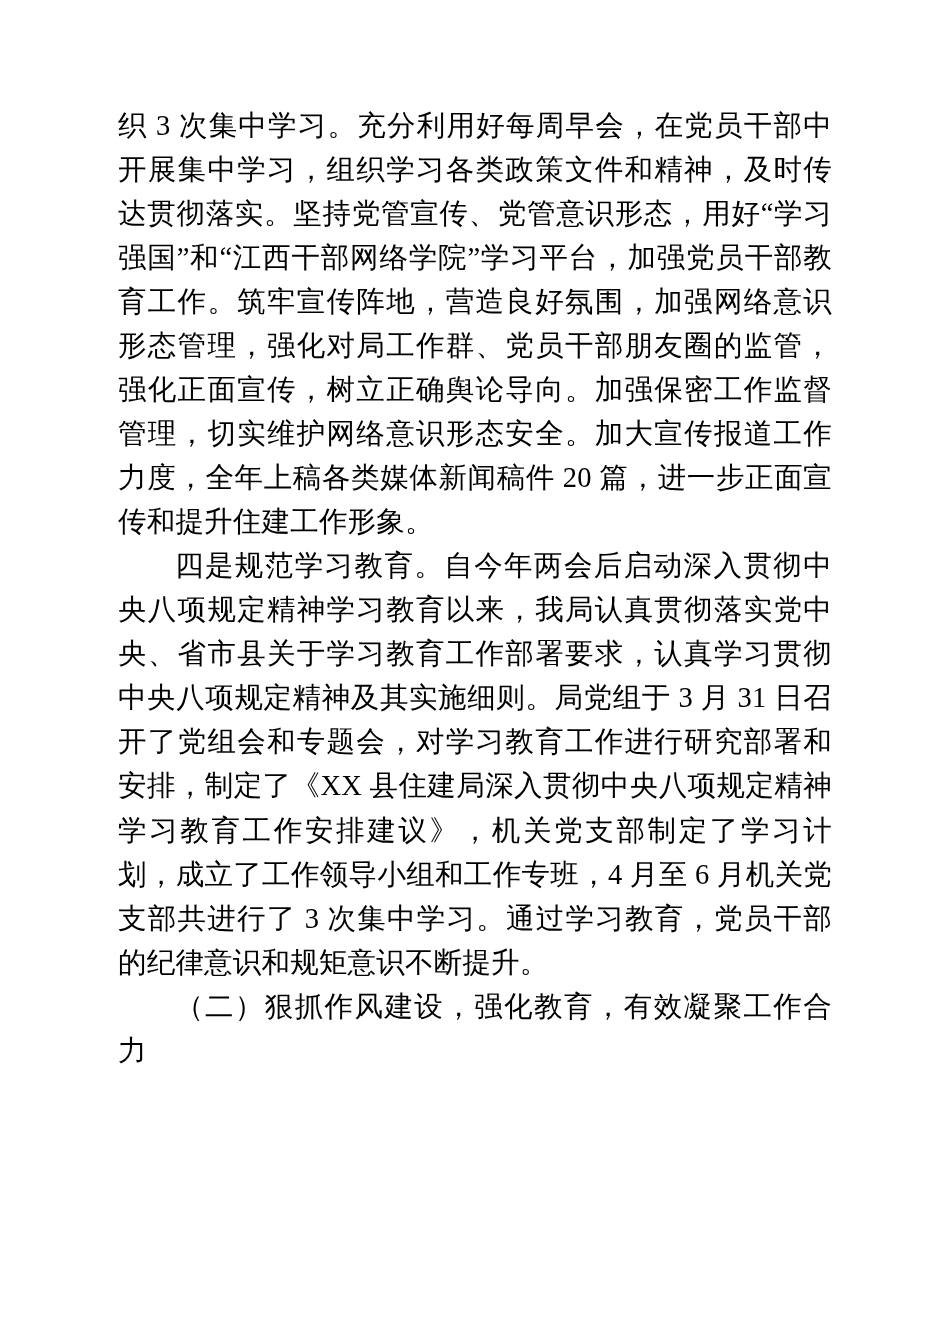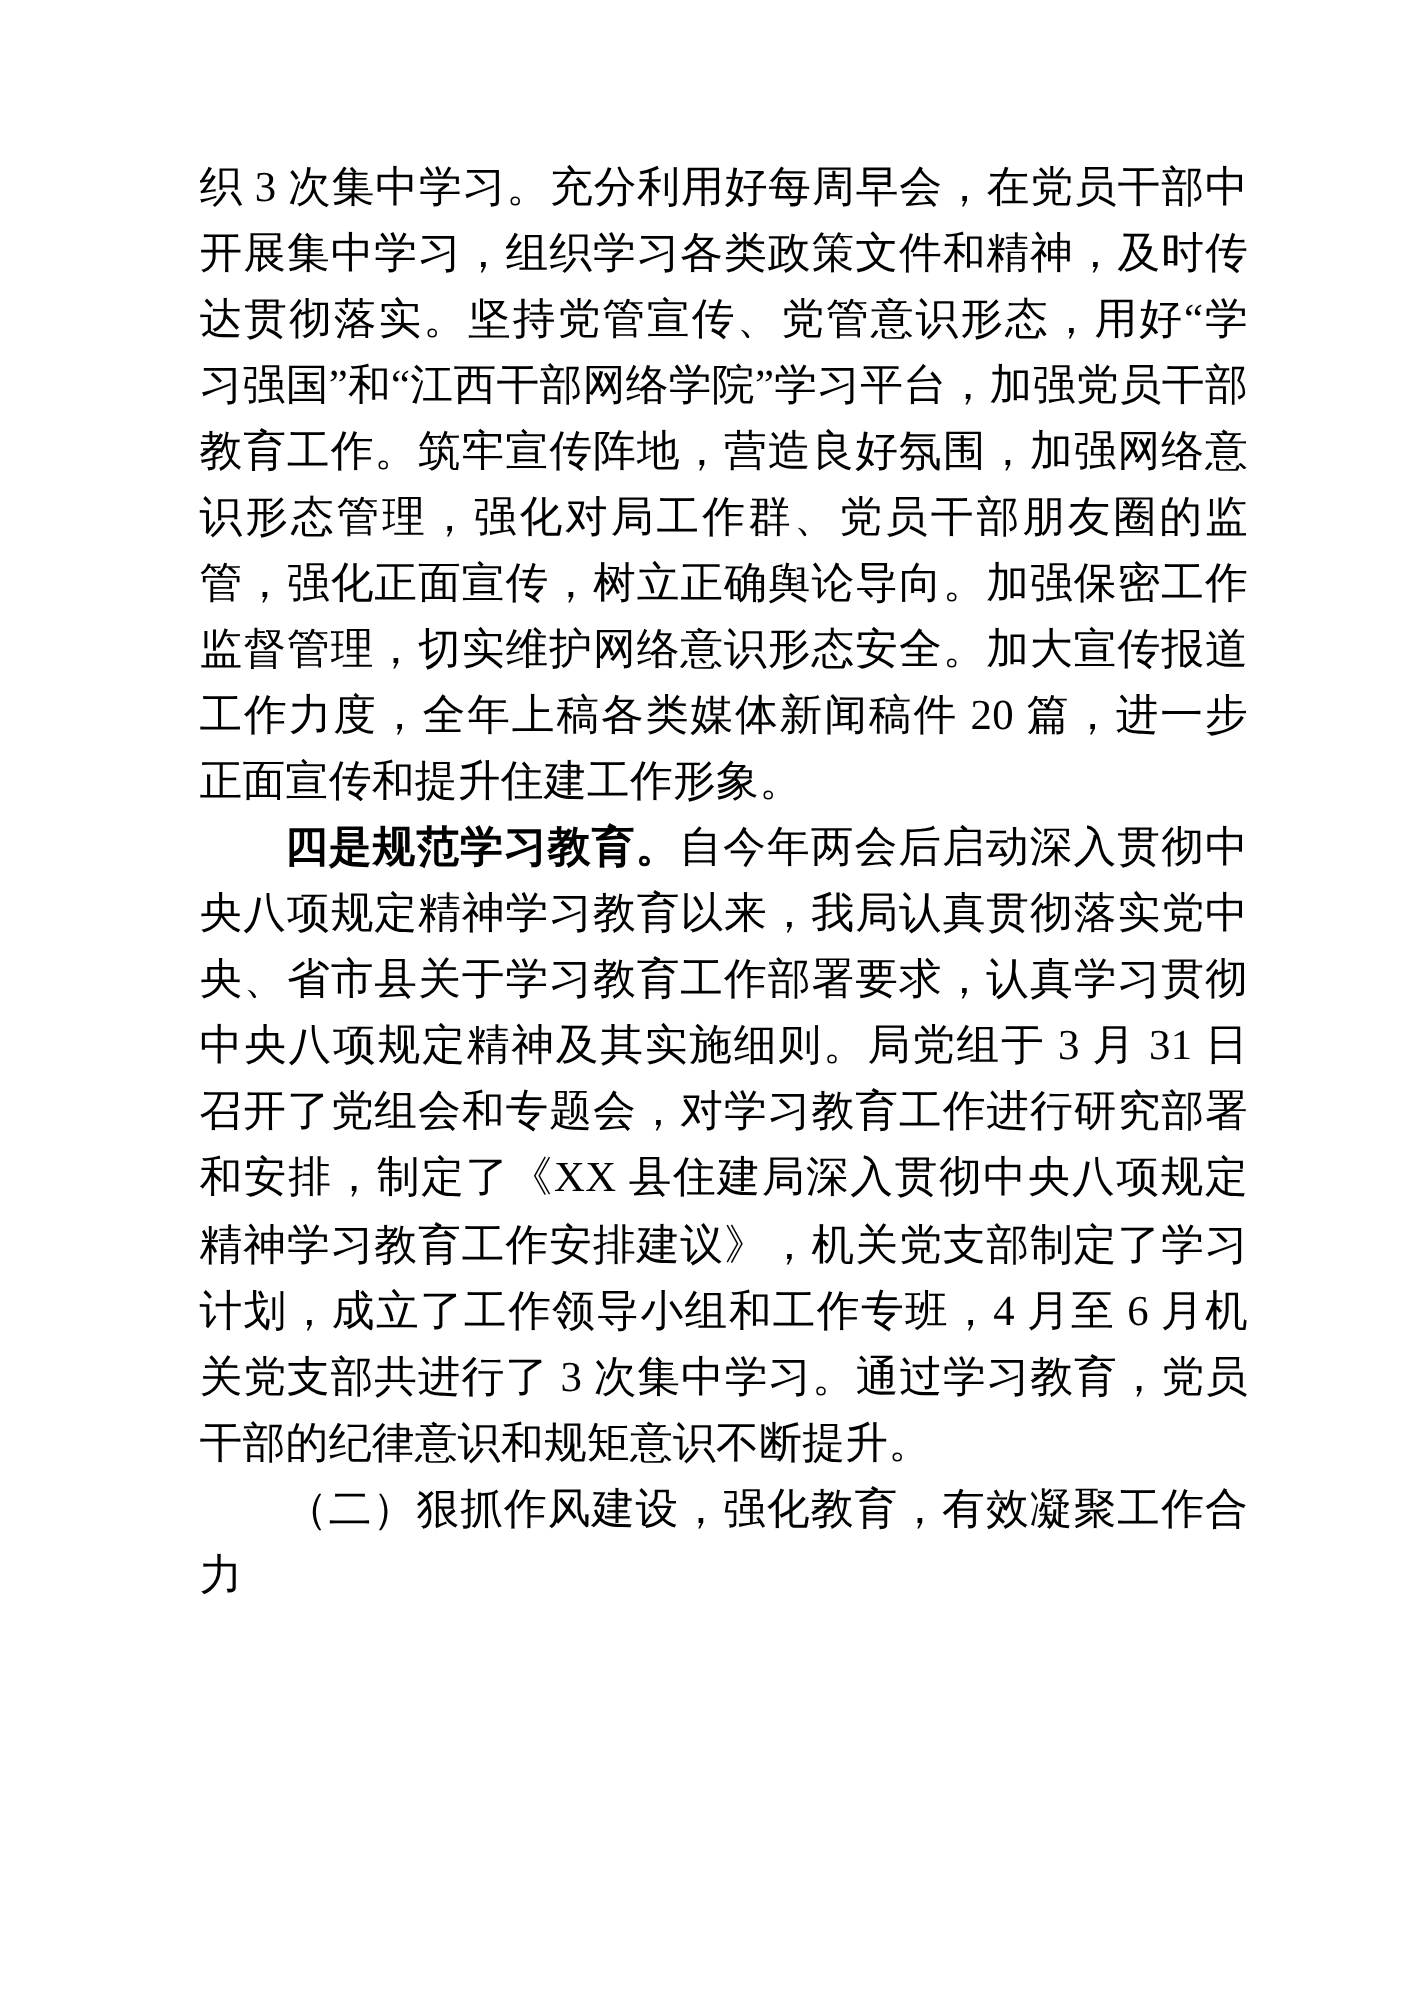--- a/index.html
+++ b/index.html
@@ -22,27 +22,27 @@
     background: #ffffff;
   }
   .doc-body {
     font-size: 28.5px;
     line-height: 1.545;
     text-align: justify;
     text-justify: inter-ideograph;
     letter-spacing: 0.2px;
   }
   p {
-    margin: 0 0 0 15px;
+    margin: 0 0 0 0;
   }
   p.indent {
     text-indent: 2em;
   }
   .bold {
-    font-weight: bold;
+    font-weight: normal;
   }
 </style>
 </head>
 <body>
 
 <div class="page">
   <div class="doc-body">
 
     <p class="para">
       <span>织 3 次集中学习。充分利用好每周早会，在党员干部中开展集中学习，组织学习各类政策文件和精神，及时传达贯彻落实。坚持党管宣传、党管意识形态，用好“学习强国”和“江西干部网络学院”学习平台，加强党员干部教育工作。筑牢宣传阵地，营造良好氛围，加强网络意识形态管理，强化对局工作群、党员干部朋友圈的监管，强化正面宣传，树立正确舆论导向。加强保密工作监督管理，切实维护网络意识形态安全。加大宣传报道工作力度，全年上稿各类媒体新闻稿件 20 篇，进一步正面宣传和提升住建工作形象。</span>

